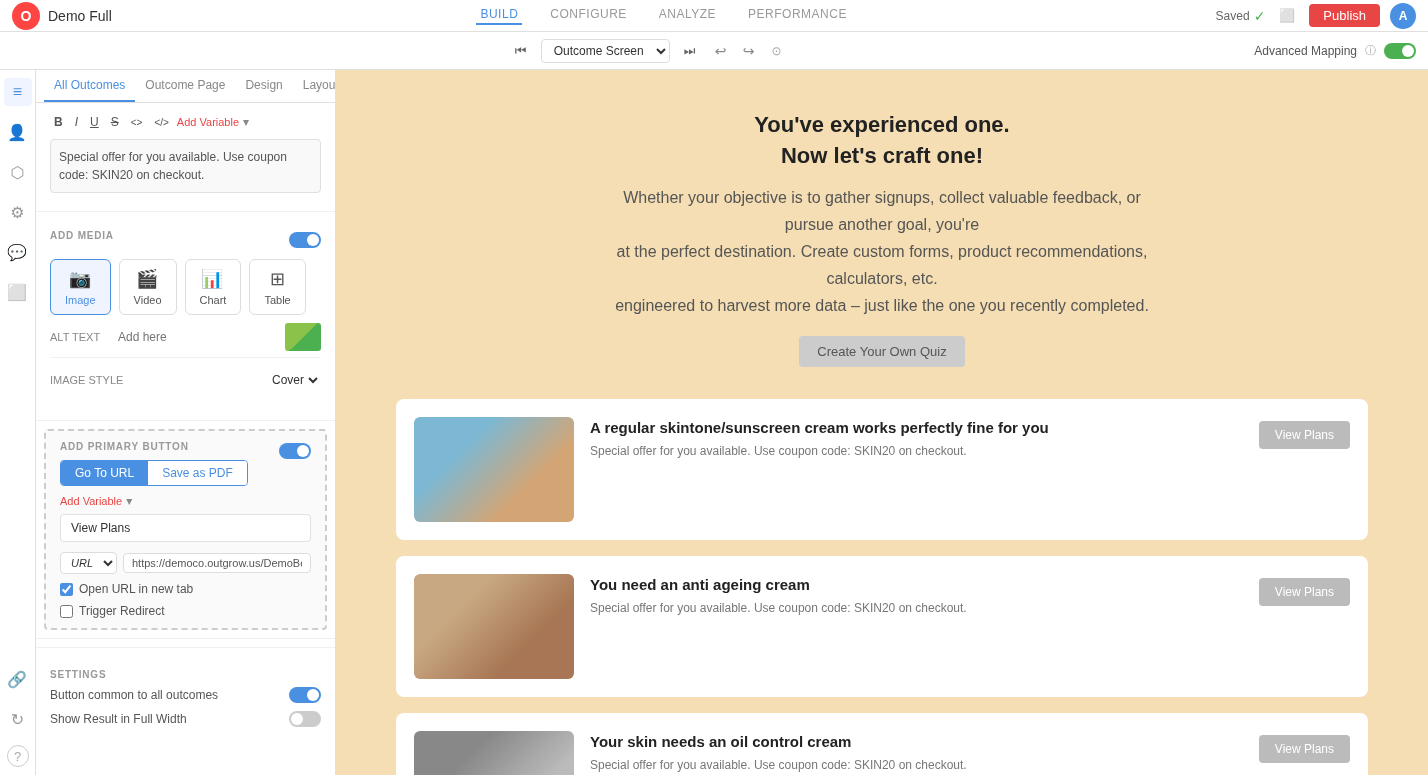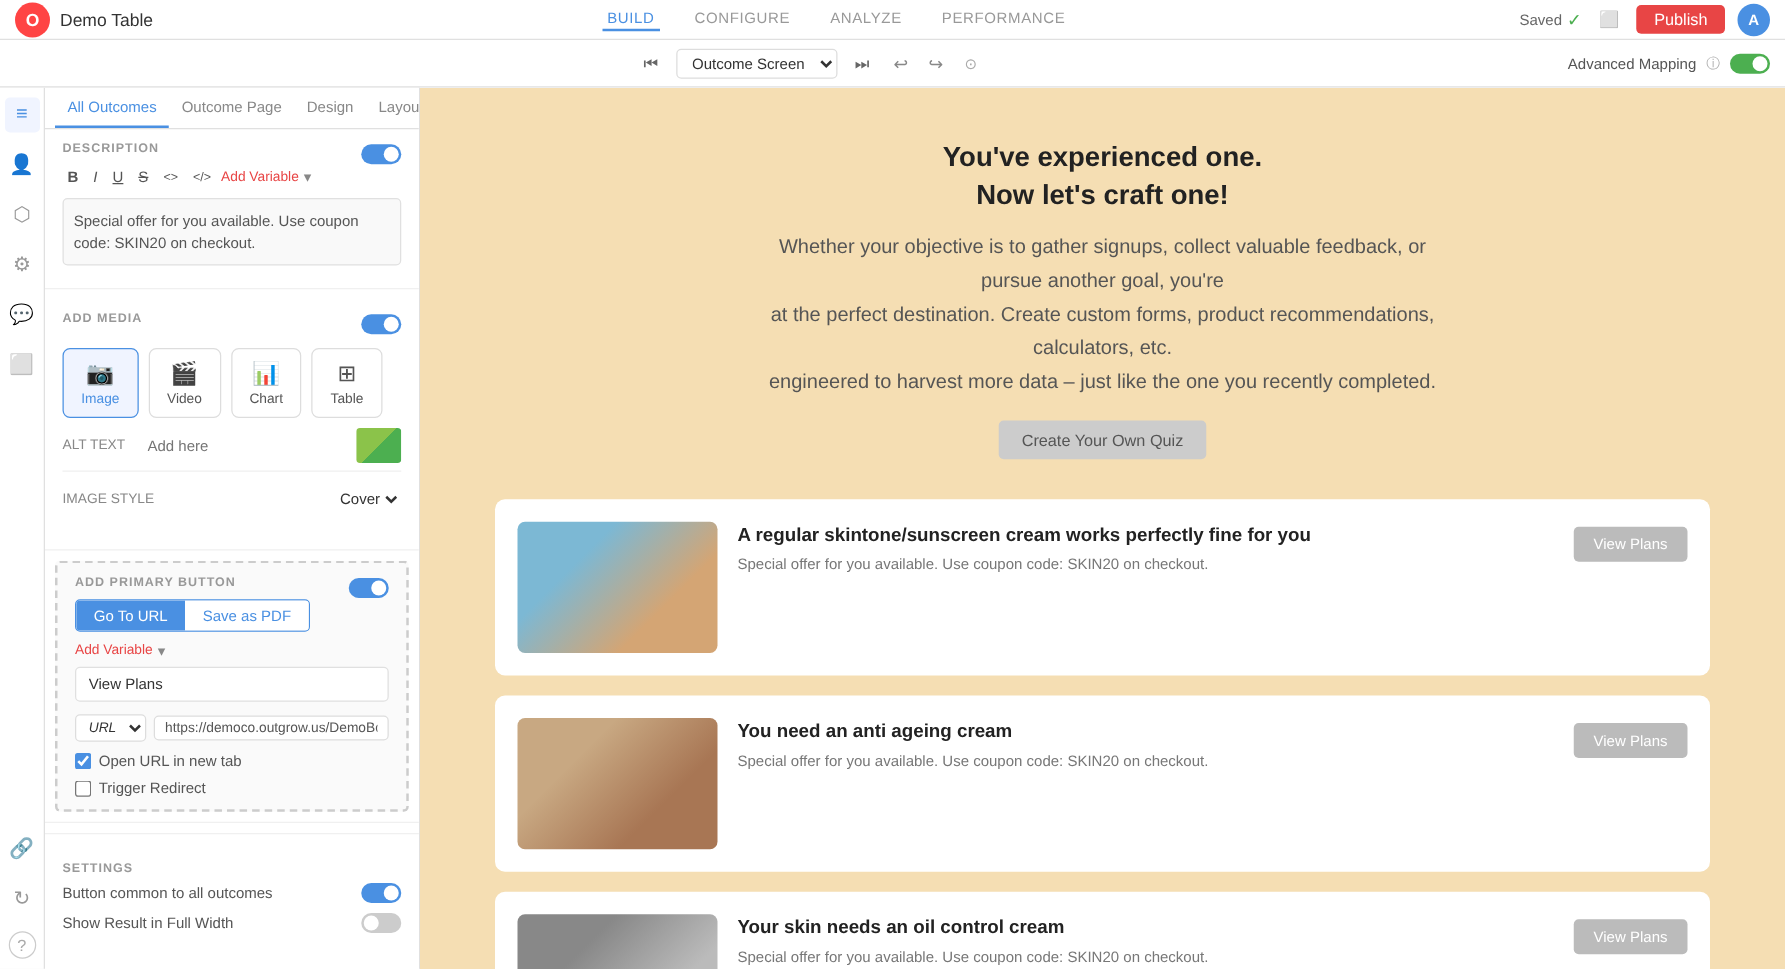--- a/index.html
+++ b/index.html
@@ -167,21 +167,21 @@
     ::-webkit-scrollbar { width: 4px; }
     ::-webkit-scrollbar-track { background: transparent; }
     ::-webkit-scrollbar-thumb { background: #ccc; border-radius: 2px; }
   </style>
 </head>
 <body>
 
 <div class="top-bar">
   <div class="top-bar-left">
     <div class="app-logo">O</div>
-    <span class="quiz-title">Demo Table</span>
+    <span class="quiz-title">Demo Full</span>
   </div>
   <div class="top-nav">
     <span class="top-nav-item active">BUILD</span>
     <span class="top-nav-item">CONFIGURE</span>
     <span class="top-nav-item">ANALYZE</span>
     <span class="top-nav-item">PERFORMANCE</span>
   </div>
   <div class="top-bar-right">
     <div class="saved-indicator">
       <span>Saved</span>
@@ -231,24 +231,20 @@
 
   <div class="panel-tabs">
     <span class="panel-tab active">All Outcomes</span>
     <span class="panel-tab">Outcome Page</span>
     <span class="panel-tab">Design</span>
     <span class="panel-tab">Layouts</span>
 
   </div>
 
   <div class="panel-section">
-    <div class="toggle-row">
-      <span class="section-label">DESCRIPTION</span>
-      <div class="toggle-blue"></div>
-    </div>
     <div class="format-toolbar">
       <button class="fmt-btn" style="font-weight:bold;">B</button>
       <button class="fmt-btn" style="font-style:italic;">I</button>
       <button class="fmt-btn" style="text-decoration:underline;">U</button>
       <button class="fmt-btn" style="text-decoration:line-through;">S</button>
       <button class="fmt-btn" style="font-size:10px;">&lt;&gt;</button>
       <button class="fmt-btn" style="font-size:10px;">&lt;/&gt;</button>
       <button class="add-variable-btn">Add Variable</button>
       <span style="font-size:12px; color:#888; cursor:pointer;">▾</span>
     </div>

